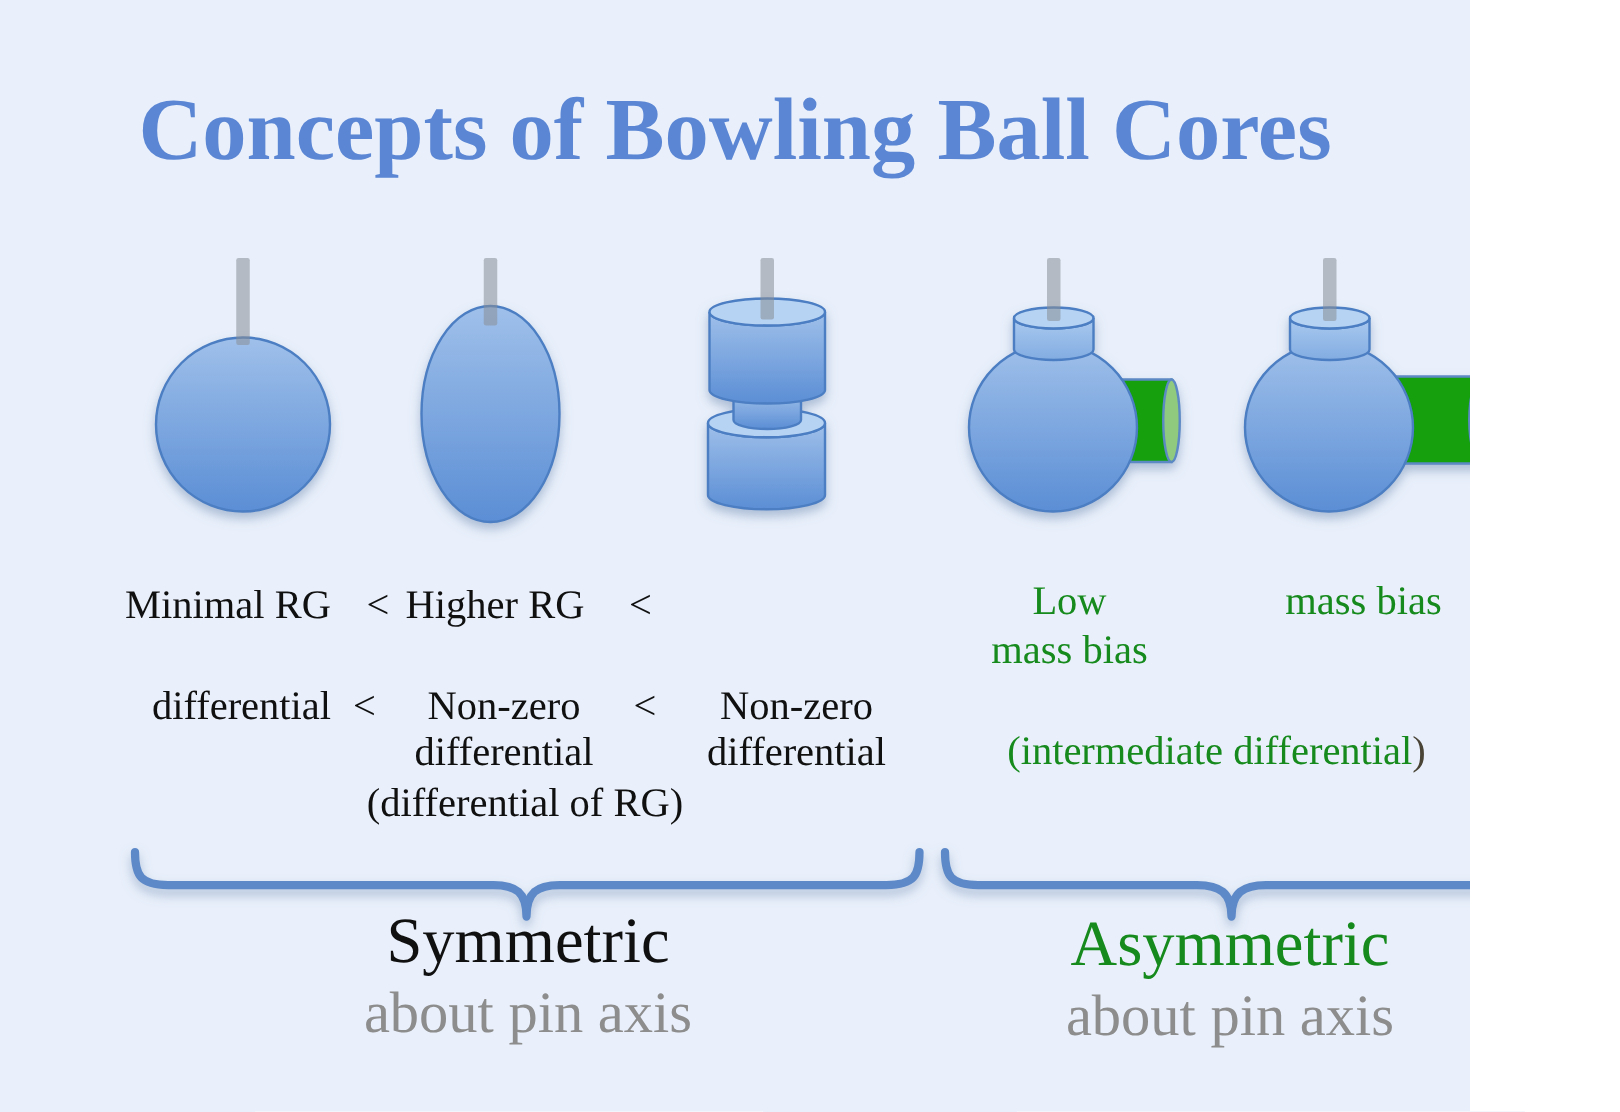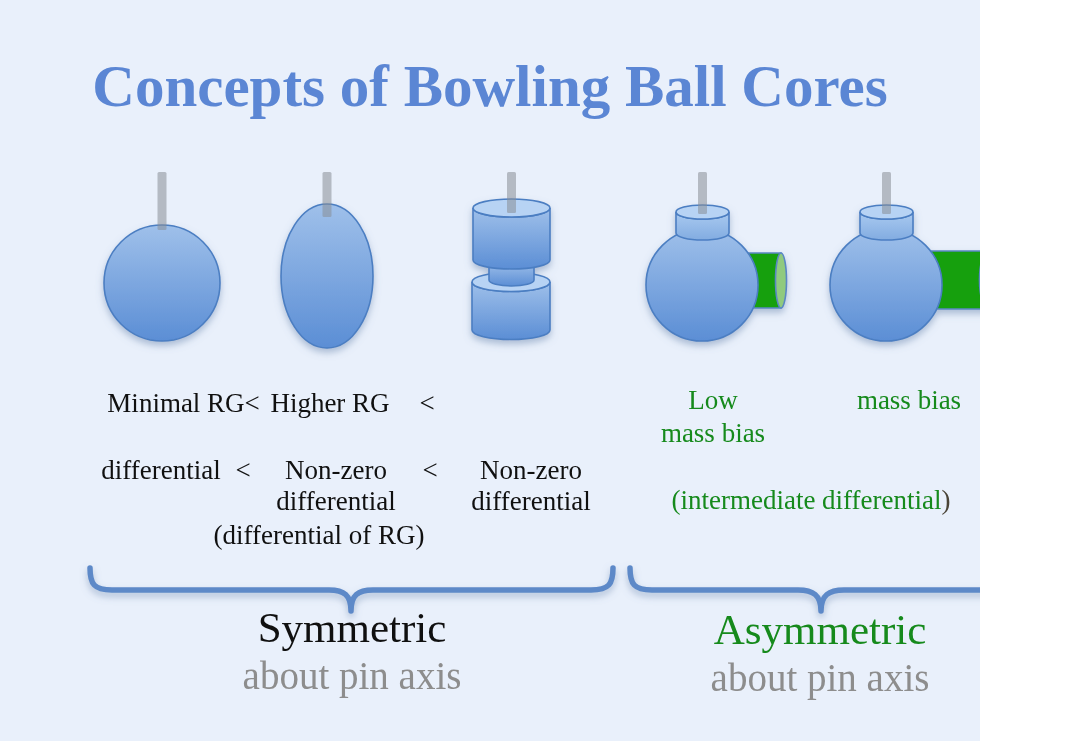--- a/index.html
+++ b/index.html
@@ -103,39 +103,39 @@
       </g>
       <rect class="pin" x="882" y="172" width="9" height="42" rx="1.5"></rect>
     </g>
 
     <g filter="url(#soft)">
       <path class="brace" d="M90,568 C90,584 94,590 112,590 L329,590 C344,590 351,595 351,611 C351,595 358,590 373,590 L591,590 C609,590 613,584 613,568"></path>
       <path class="brace" d="M630,568 C630,584 634,590 652,590 L798,590 C813,590 821,595 821,611 C821,595 829,590 844,590 L990,590 C1008,590 1012,584 1012,568"></path>
     </g>
   </svg>
 
-  <span class="t" style="left:176px; top:388px;font-family:Liberation Serif, serif;">Minimal RG</span>
+  <span class="t" style="left:152px; top:388px;font-family:Liberation Serif, serif;">Minimal RG</span>
   <span class="t" style="left:252px; top:388px;">&lt;</span>
   <span class="t" style="left:330px; top:388px;">Higher RG</span>
   <span class="t" style="left:427px; top:388px;">&lt;</span>
 
   <div class="t" style="left:161px; top:455px;">
     <div>differential</div>
   </div>
   <span class="t" style="left:243px; top:455px;">&lt;</span>
   <div class="t" style="left:336px; top:455px;">
     <div>Non-zero</div>
     <div>differential</div>
   </div>
   <span class="t" style="left:430px; top:455px;">&lt;</span>
   <div class="t" style="left:531px; top:455px;">
     <div>Non-zero</div>
     <div>differential</div>
   </div>
-  <span class="t" style="left:319px; top:520px;font-family:Liberation Serif, serif;">(differential of RG)</span>
+  <span class="t" style="left:350px; top:520px;font-family:Liberation Serif, serif;">(differential of RG)</span>
 
   <div class="t green lh33" style="left:713px; top:384px;">
     <div>Low</div>
     <div>mass bias</div>
   </div>
   <div class="t green lh33" style="left:909px; top:384px;">
     <div>mass bias</div>
   </div>
   <div class="t green" style="left:811px; top:485px;">
     <span>(intermediate differential</span><span class="paren-dark">)</span>

